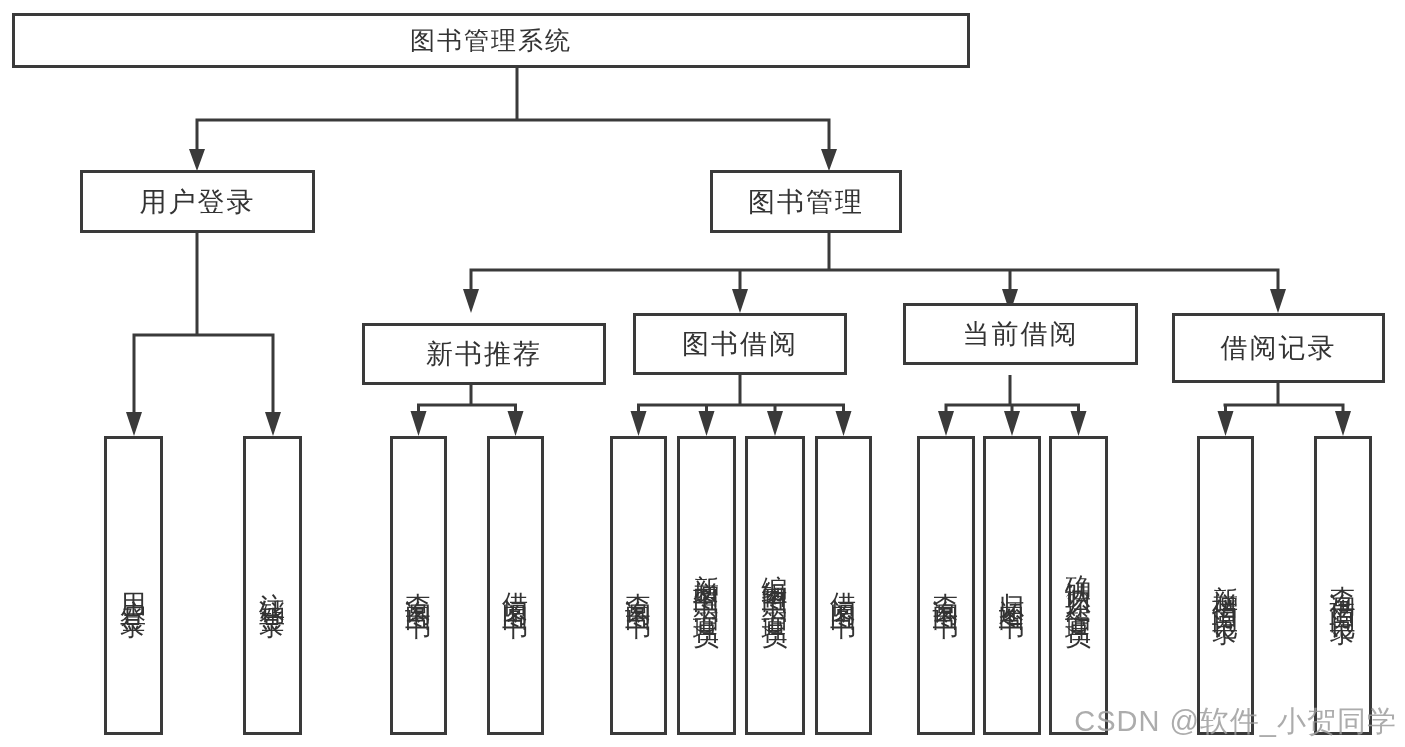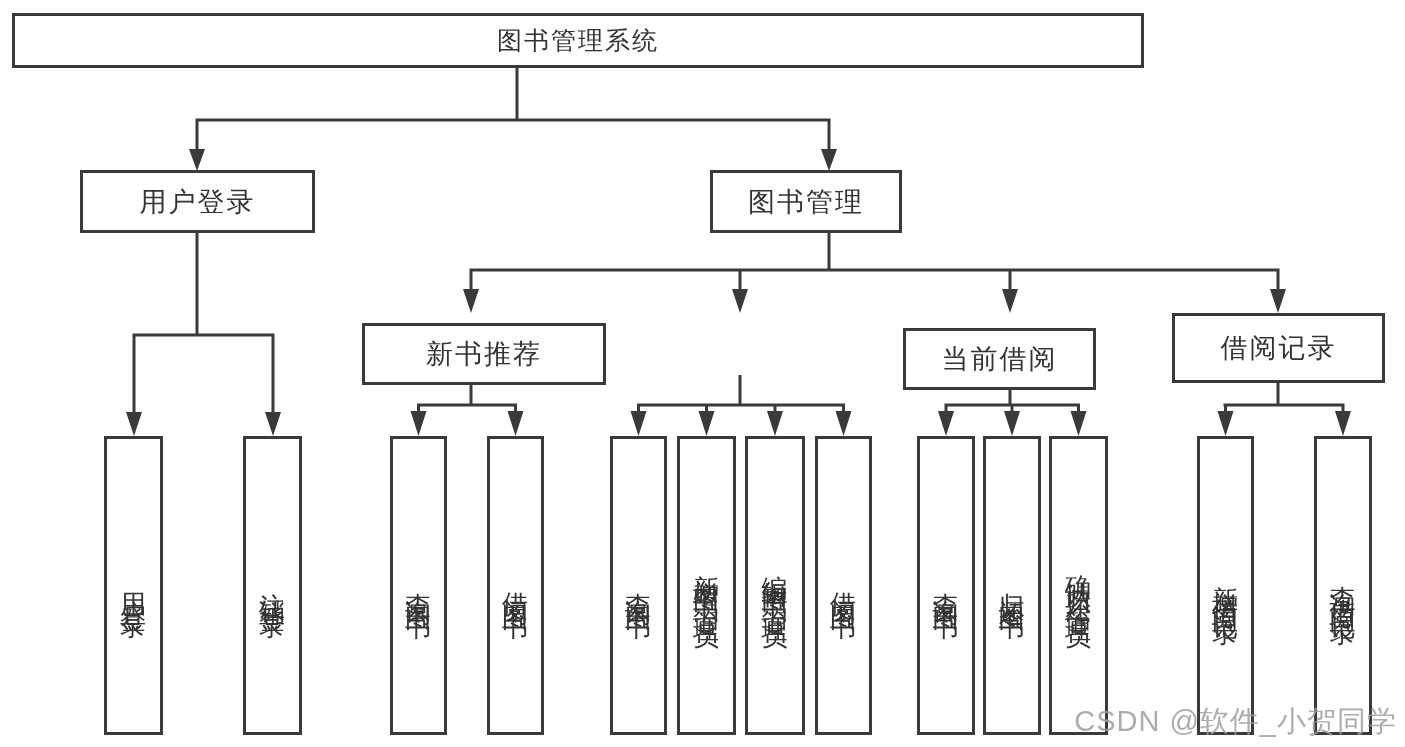--- a/index.html
+++ b/index.html
@@ -97,35 +97,38 @@
     <g>
       <path class="line" d="M1010,375 V406.5 M944.5,405 H1080 M946,405 V413 M1012,405 V413 M1078.5,405 V413"></path>
       <path class="arrow" d="M938,411 h16 l-8,25 z M1004,411 h16 l-8,25 z M1070.5,411 h16 l-8,25 z"></path>
     </g>
     <g>
       <path class="line" d="M1278,375 V406.5 M1223.5,405 H1344.5 M1225.5,405 V413 M1343,405 V413"></path>
       <path class="arrow" d="M1217.5,411 h16 l-8,25 z M1335,411 h16 l-8,25 z"></path>
     </g>
   </svg>
 
-  <div class="box hbox" style="left:12px; top:13px; width:1132px; height:55px">
+  <div class="box hbox" style="left:12px; top:13px; width:958px; height:55px">
     <span class="label">图书管理系统</span>
   </div>
 
   <div class="box hbox lv2" style="left:80px; top:170px; width:235px; height:63px">
     <span class="label">用户登录</span>
   </div>
   <div class="box hbox lv2" style="left:710px; top:170px; width:192px; height:63px">
     <span class="label">图书管理</span>
   </div>
 
   <div class="box hbox lv2" style="left:362px; top:323px; width:244px; height:62px">
     <span class="label">新书推荐</span>
   </div>
-  <div class="box hbox lv2" style="left:903px; top:328px; width:193px; height:62px">
+  <div class="box hbox lv2" style="left:633px; top:313px; width:214px; height:62px">
+    <span class="label">图书借阅</span>
+  </div>
+  <div class="box hbox lv2" style="left:903px; top:303px; width:235px; height:62px">
     <span class="label">当前借阅</span>
   </div>
   <div class="box hbox lv2" style="left:1172px; top:313px; width:213px; height:70px">
     <span class="label">借阅记录</span>
   </div>
 
   <div class="box vbox" style="left:104px; top:436px; width:59px; height:299px">
     <span class="vlabel">用户登录</span>
   </div>
   <div class="box vbox" style="left:243px; top:436px; width:59px; height:299px">

